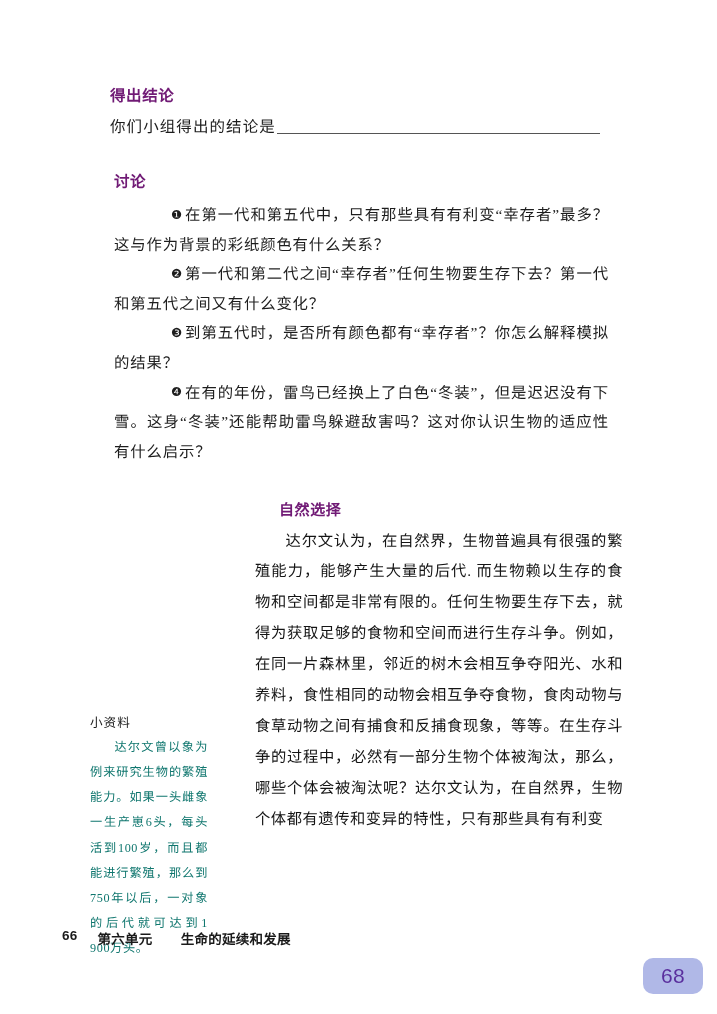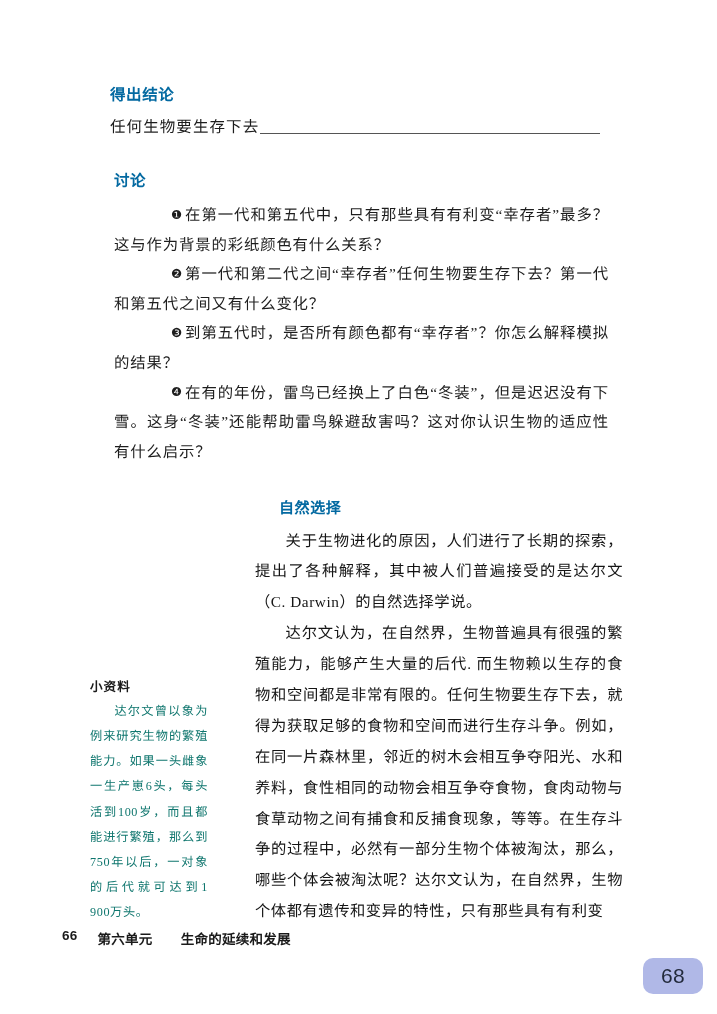--- a/index.html
+++ b/index.html
@@ -33,25 +33,25 @@
   }
 
   
   .sec-conclusion {
     position: absolute;
     left: 110px;
     top: 86px;
     width: 490px;
   }
   .heading-hei {
-    font-family: Liberation Mono, monospace;
+    font-family: Liberation Sans, sans-serif;
     font-weight: bold;
     font-size: 15.5px;
     letter-spacing: 0.04em;
-    color: #0369a1;
+    color: #701a75;
     line-height: 1.3;
   }
   .fill-line-row {
     display: flex;
     align-items: flex-end;
     margin-top: 10px;
   }
   .fill-line-row .label {
     font-size: 15.5px;
     letter-spacing: 0.07em;
@@ -96,25 +96,26 @@
 
   
   .sidebar {
     position: absolute;
     left: 90px;
     top: 676px;
     width: 118px;
   }
   .sidebar-title {
     font-family: "Liberation Serif", "DejaVu Serif", serif;
-    font-weight: bold;
+    font-weight: normal;
     font-size: 12.6px;
     letter-spacing: 0.08em;
     color: #1a1a1a;
     margin-bottom: 4px;
+    margin-top: 36px;
   }
   .sidebar-body {
     font-size: 12.2px;
     line-height: 2.06;
     letter-spacing: 0.05em;
     text-align: justify;
     text-indent: 2em;
     color: #0f766e;
     margin: 0;
   }
@@ -163,37 +164,37 @@
     position: absolute;
     left: 643px;
     top: 958px;
     width: 60px;
     height: 36px;
     border-radius: 10px;
     background: #aab3e6;
     display: flex;
     align-items: center;
     justify-content: center;
-    color: #0f172a;
+    color: #4c1d95;
     font-family: "Liberation Sans", "DejaVu Sans", sans-serif;
     font-size: 21px;
     letter-spacing: 0.02em;
     opacity: 0.92;
   }
 </style>
 </head>
 <body>
 
 <div id="page" style="background: rgb(255, 255, 255);">
 
   <section class="sec-conclusion">
     <div class="heading-hei">得出结论</div>
 
     <div class="fill-line-row">
-      <span class="label kai">任何生物要生存下去</span>
+      <span class="label kai">你们小组得出的结论是</span>
       <span class="fill-rule"></span>
     </div>
   </section>
 
   <section class="sec-discussion">
     <div class="heading-hei">讨论</div>
 
     <p class="q-item kai">
       <span class="marker">❶</span><span>在第一代和第五代中，只有那些具有有利变“幸存者”最多？这与作为背景的彩纸颜色有什么关系？</span>
     </p>
@@ -212,21 +213,20 @@
   </section>
 
   <aside class="sidebar">
     <div class="sidebar-title">小资料</div>
     <p class="sidebar-body kai">达尔文曾以象为例来研究生物的繁殖能力。如果一头雌象一生产崽6头，每头活到100岁，而且都能进行繁殖，那么到750年以后，一对象的后代就可达到1 900万头。</p>
   </aside>
 
   <section class="main-col">
     <div class="heading-hei">自然选择</div>
 
-    <p class="body-para song">关于生物进化的原因，人们进行了长期的探索，提出了各种解释，其中被人们普遍接受的是达尔文（C. Darwin）的自然选择学说。</p>
 
     <p class="body-para song">达尔文认为，在自然界，生物普遍具有很强的繁殖能力，能够产生大量的后代. 而生物赖以生存的食物和空间都是非常有限的。任何生物要生存下去，就得为获取足够的食物和空间而进行生存斗争。例如，在同一片森林里，邻近的树木会相互争夺阳光、水和养料，食性相同的动物会相互争夺食物，食肉动物与食草动物之间有捕食和反捕食现象，等等。在生存斗争的过程中，必然有一部分生物个体被淘汰，那么，哪些个体会被淘汰呢？达尔文认为，在自然界，生物个体都有遗传和变异的特性，只有那些具有有利变</p>
   </section>
 
   <footer class="footer">
     <span class="folio">66</span>
     <span class="unit">第六单元</span>
     <span class="unit-title">生命的延续和发展</span>
   </footer>
 

